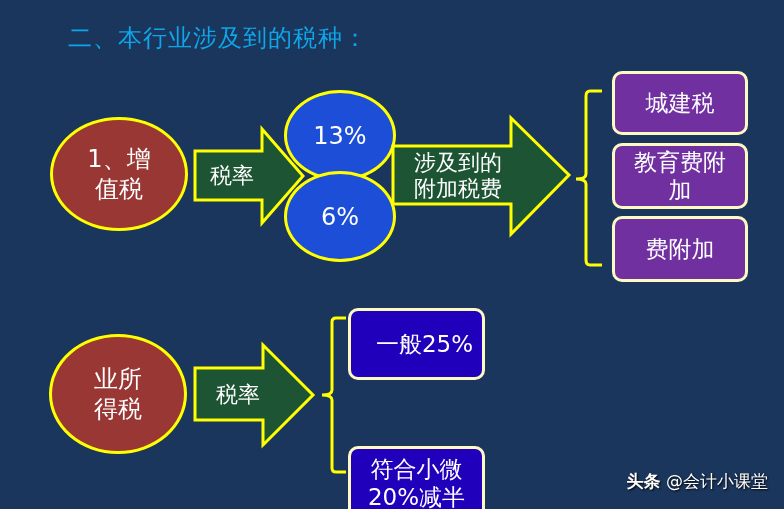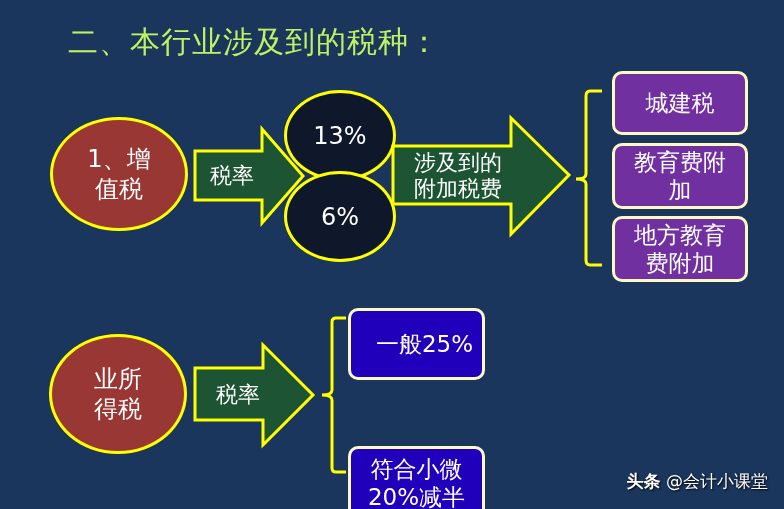--- a/index.html
+++ b/index.html
@@ -1,21 +1,21 @@
 <!DOCTYPE html>
 <html><head>
 <meta charset="utf-8">
 <style>
   html,body{margin:0;padding:0;}
   body{width:784px;height:509px;background:#1b365d;position:relative;overflow:hidden;font-family:"DejaVu Sans","Liberation Sans",sans-serif;}
   .abs{position:absolute;}
-  .title{left:68px;top:22px;color:#bef264;font-size:30px;letter-spacing:1px;white-space:nowrap;text-align:center;}
+  .title{left:68px;top:22px;color:#0ea5e9;font-size:24px;letter-spacing:1px;white-space:nowrap;text-align:center;}
   .ellipse{border:3px solid #ffff00;border-radius:50%;box-sizing:border-box;display:flex;align-items:center;justify-content:center;text-align:center;color:#ffffff;}
   .red{background:#983734;}
-  .blue{background:#0f172a;}
+  .blue{background:#1d4ed8;}
   .ctext{font-size:24px;line-height:30px;}
   .box{border:3px solid #fef9c3;border-radius:10px;box-sizing:border-box;display:flex;align-items:center;justify-content:center;text-align:center;color:#fff;font-size:23px;line-height:28px;}
   .purple{background:#7030a0;}
   .boxblue{background:#2000bb;}
   .arrow-label{color:#fff;font-size:22px;line-height:26px;text-align:left;}
   svg{position:absolute;overflow:visible;}
   .wm{right:16px;bottom:16px;color:#fff;font-size:17px;text-shadow:1px 1px 2px #000;white-space:nowrap;}
   .wm b{font-weight:bold;}
 </style>
 </head>
@@ -60,21 +60,20 @@
   </div>
 </div>
 <div class="abs box purple" style="left:612px;top:143px;width:136px;height:66px;">
   <div>
     <div>教育费附</div>
     <div>加</div>
   </div>
 </div>
 <div class="abs box purple" style="left:612px;top:216px;width:136px;height:66px;">
   <div>
-    <div>地方教育</div>
     <div>费附加</div>
   </div>
 </div>
 
 <div class="abs ellipse red" style="left:49px;top:334px;width:138px;height:120px;">
   <div class="ctext">
     <div>业所</div>
     <div>得税</div>
   </div>
 </div>

